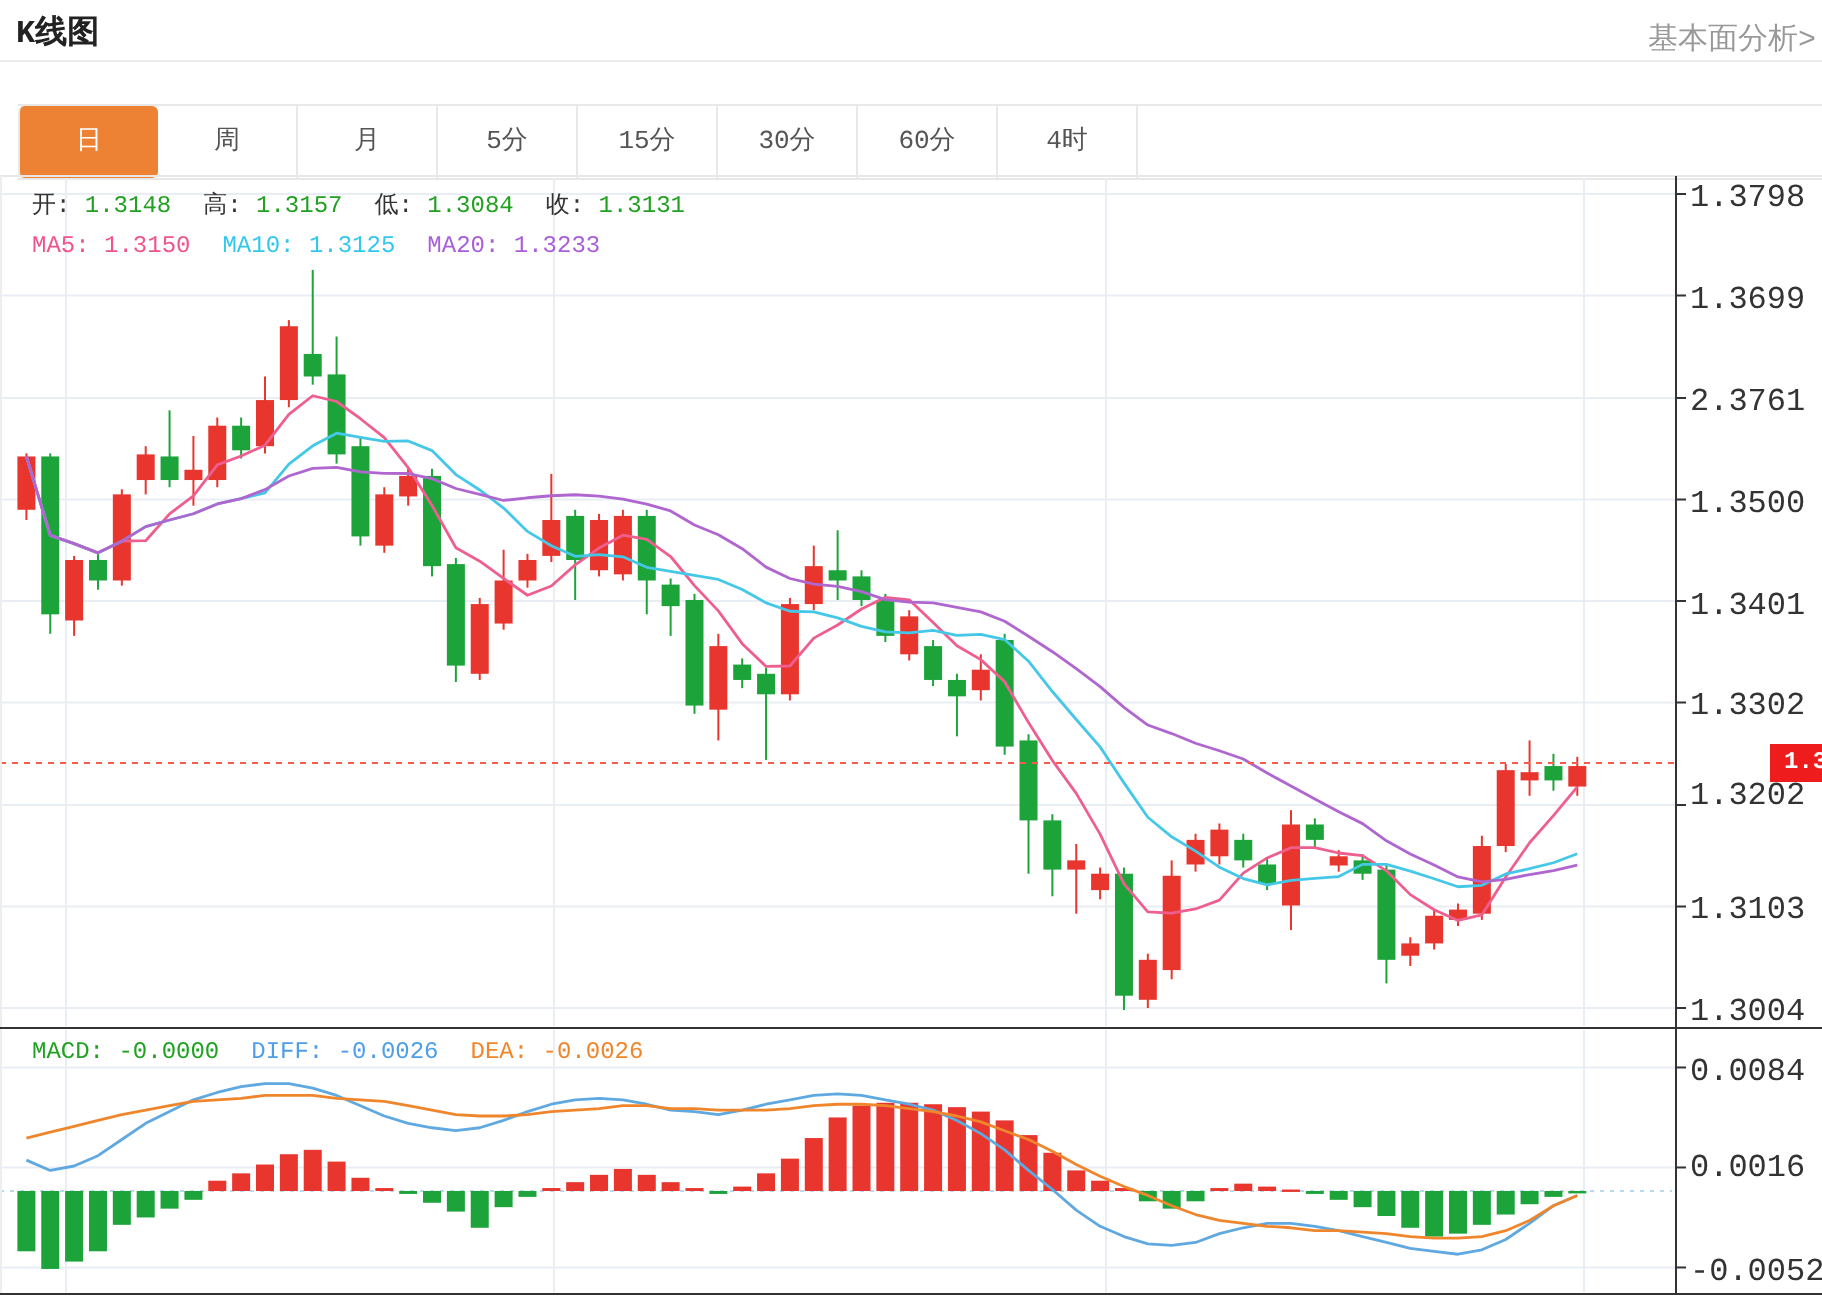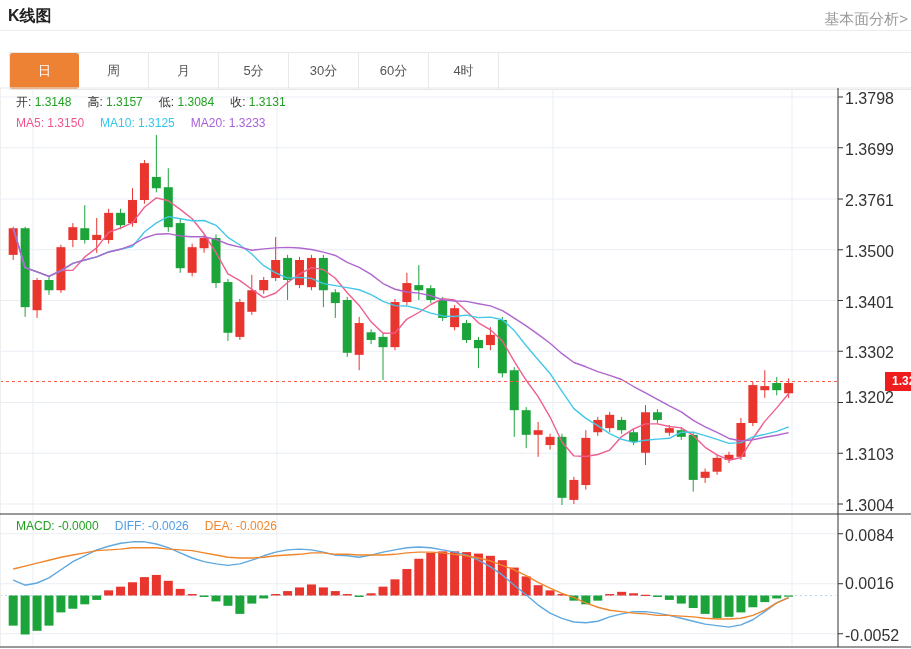--- a/index.html
+++ b/index.html
@@ -1,17 +1,17 @@
 <!DOCTYPE html>
 <html><head>
 <meta charset="utf-8">
 <style>
   html,body{margin:0;padding:0;background:#fff;}
   #app{position:relative;width:911px;height:649px;overflow:hidden;
-       font-family:Liberation Sans, sans-serif;background:#fff;}
+       font-family:Liberation Mono, monospace;background:#fff;}
   .page-title{position:absolute;left:8px;top:6px;font-size:16px;font-weight:bold;color:#222;}
   .fund-link{position:absolute;right:3px;top:10px;font-size:15px;color:#999;cursor:pointer;}
   .title-divider{position:absolute;left:0;top:30px;width:911px;height:1px;background:#ececec;}
   .tabstrip{position:absolute;left:9px;top:52px;right:0;height:36px;
             border-top:1px solid #e8e8e8;border-bottom:1px solid #e8e8e8;display:flex;}
   .tab{width:70px;height:36px;line-height:36px;text-align:center;font-size:13px;color:#555;
        border-right:1px solid #e8e8e8;cursor:pointer;box-sizing:border-box;background:#fff;}
   .tab:first-child{border-left:1px solid #e8e8e8;}
   .tab.active{color:#fff;border-radius:3px;border-right:none;}
   .legend-row{position:absolute;left:16px;font-size:12px;white-space:nowrap;}
@@ -28,20 +28,21 @@
 <div id="app">
   <div class="page-title">K线图</div>
   <div class="fund-link">基本面分析&gt;</div>
   <div class="title-divider"></div>
 
   <div class="tabstrip" id="tabstrip">
       <div class="tab active" style="background: rgb(238, 130, 52);">日</div>
       <div class="tab">周</div>
       <div class="tab">月</div>
       <div class="tab">5分</div>
+      <div class="tab">15分</div>
       <div class="tab">30分</div>
       <div class="tab">60分</div>
       <div class="tab">4时</div>
     </div>
 
   <svg class="chart" id="chart-svg" width="911" height="649" viewBox="0 0 911 649">
       <line x1="0" y1="97" x2="838" y2="97" stroke="#e9eef5" stroke-width="1"></line>
       <line x1="0" y1="147.74740000000008" x2="838" y2="147.74740000000008" stroke="#e9eef5" stroke-width="1"></line>
       <line x1="0" y1="199.007399999999" x2="838" y2="199.007399999999" stroke="#e9eef5" stroke-width="1"></line>
       <line x1="0" y1="249.7547999999991" x2="838" y2="249.7547999999991" stroke="#e9eef5" stroke-width="1"></line>

